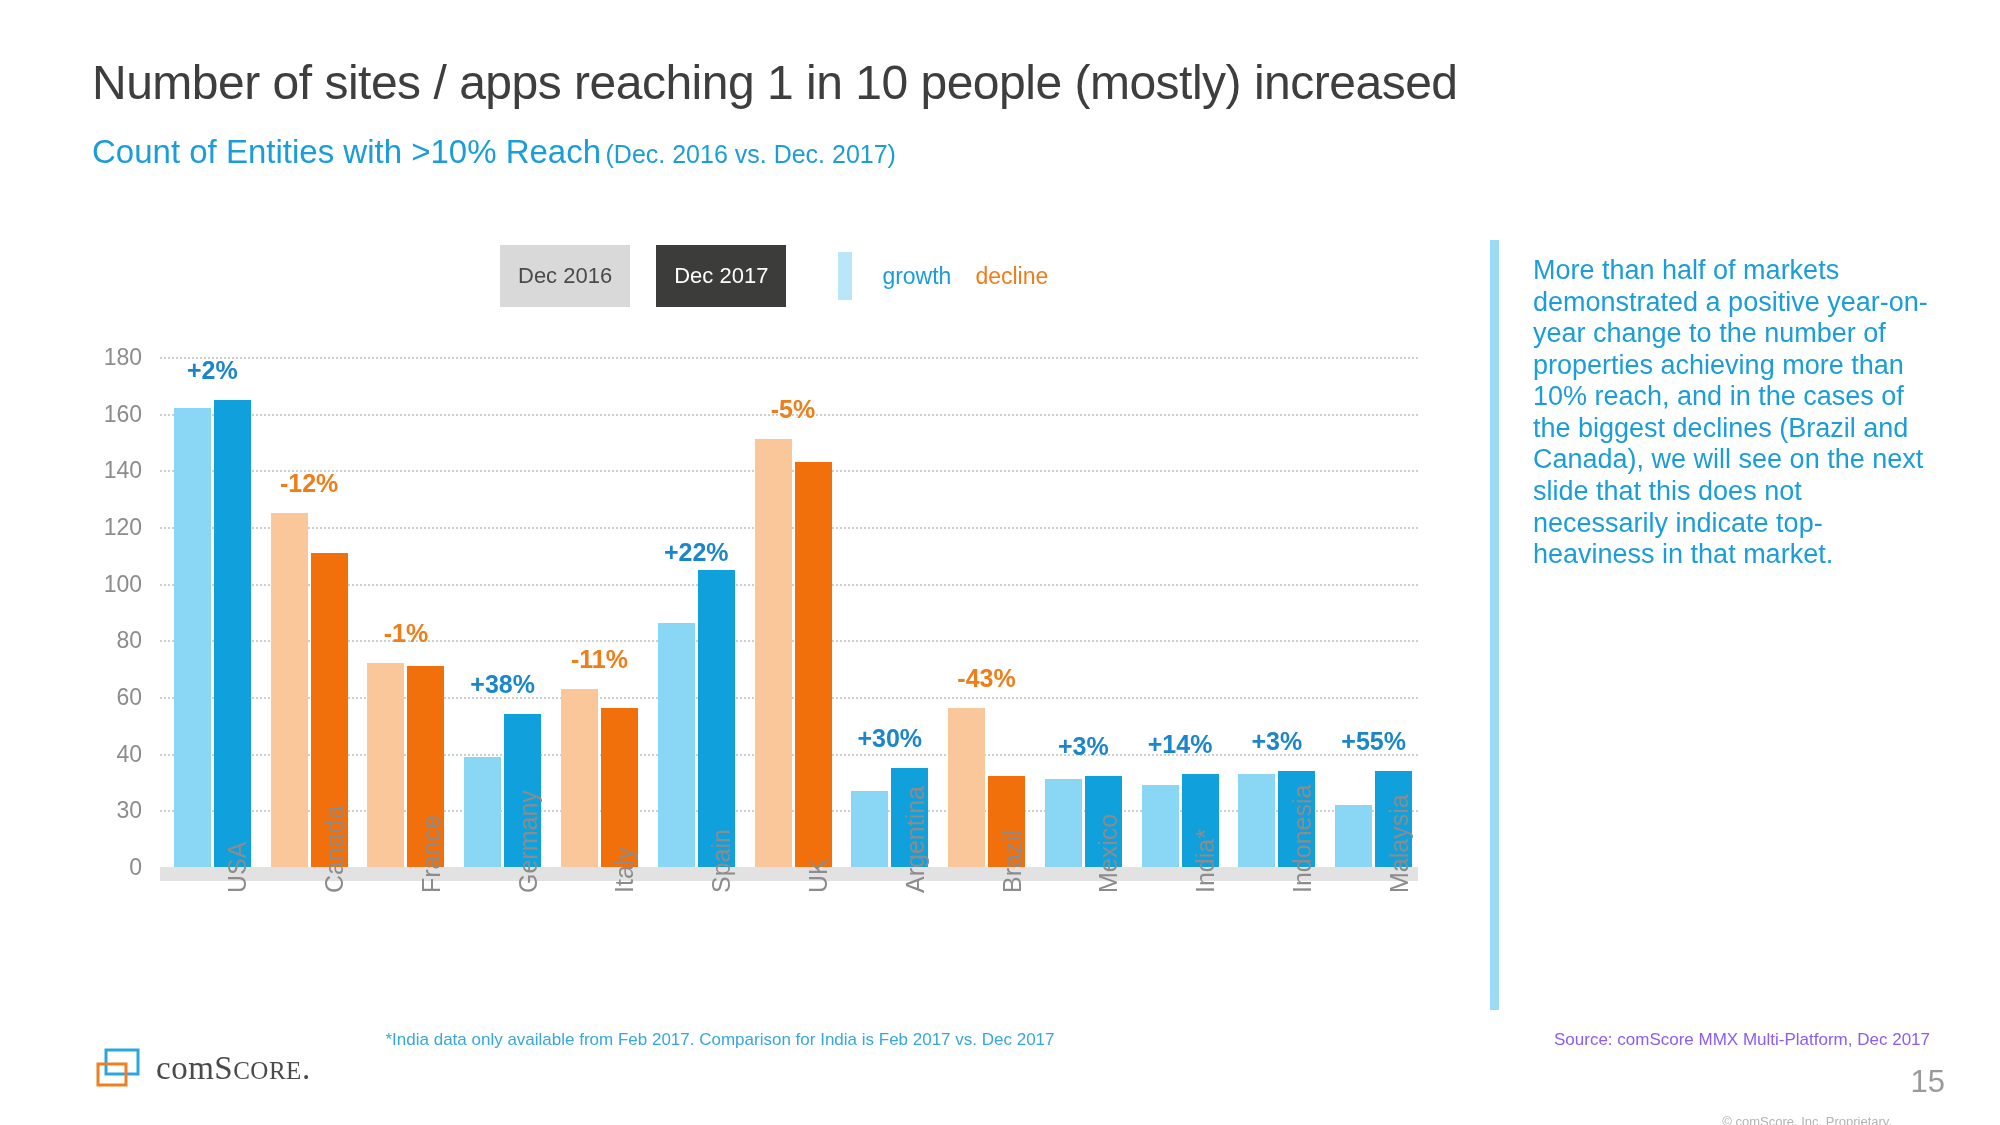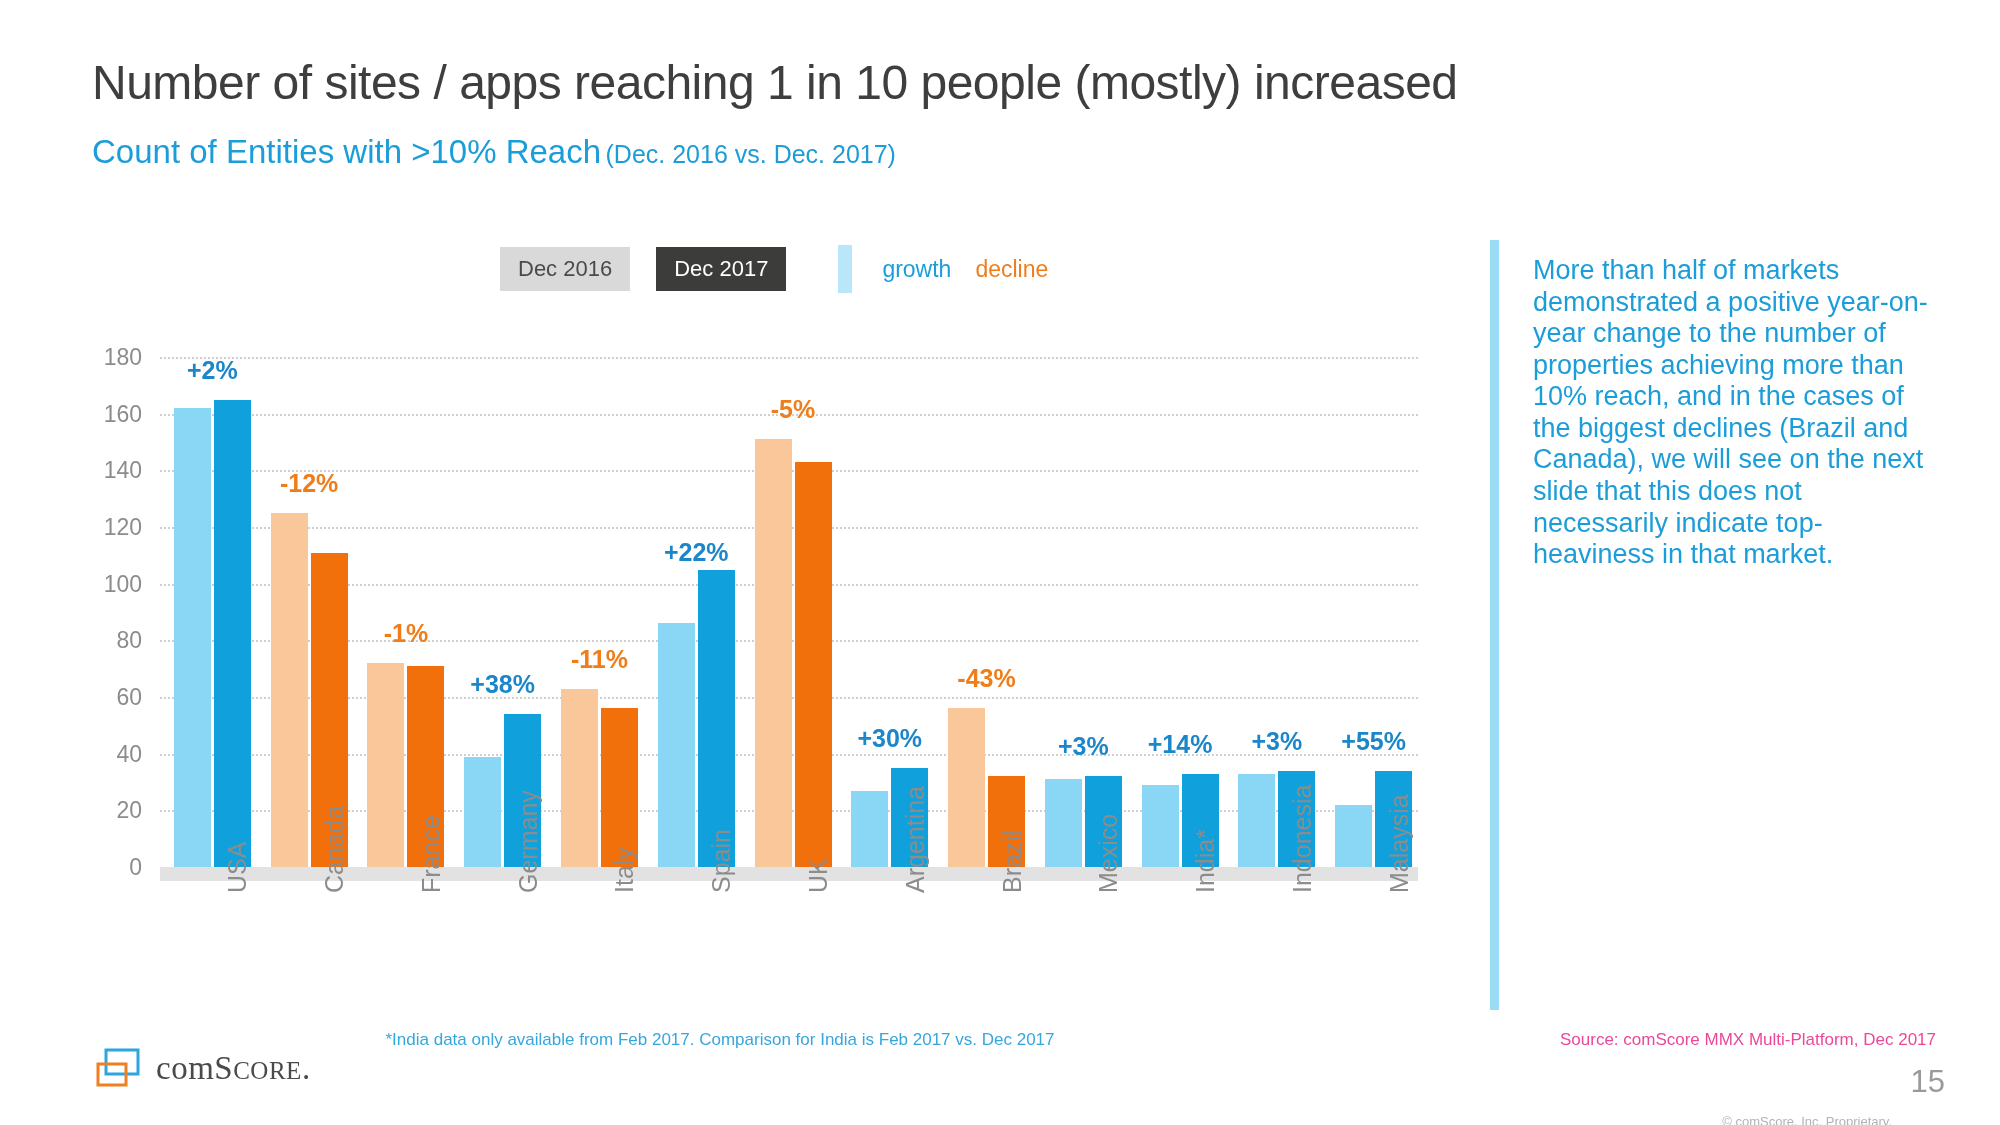--- a/index.html
+++ b/index.html
@@ -25,21 +25,21 @@
   .subtitle .sub-main {
     font-size: 33px; color: #1b9dd9; font-weight: 400;
   }
   .subtitle .sub-paren {
     font-size: 25px; color: #1b9dd9; font-weight: 400;
   }
 
   
   .legend { position: absolute; left: 500px; top: 245px; display: flex; align-items: center; }
   .legend-chip {
-    height: 44px; display: flex; align-items: center; justify-content: center;
+    height: 62px; display: flex; align-items: center; justify-content: center;
     padding: 0 18px; font-size: 22px; white-space: nowrap;
   }
   .chip-2016 { background: #d9d9d9; color: #4a4a4a; }
   .chip-2017 { background: #3c3c3b; color: #ffffff; margin-left: 26px; }
   .legend-swatch {
     width: 14px; height: 48px; background: #b9e6f8; margin-left: 52px;
   }
   .legend-growth { font-size: 23px; color: #1b9dd9; margin-left: 30px; }
   .legend-decline { font-size: 23px; color: #f07d1a; margin-left: 24px; }
 
@@ -103,22 +103,22 @@
     font-size: 27px; line-height: 1.17; color: #1b9dd9;
   }
   .commentary p + p { margin-top: 30px; }
 
   
   .footnote {
     position: absolute; left: 0; top: 1030px; width: 1440px;
     text-align: center; font-size: 17px; color: #36a7de;
   }
   .source {
-    position: absolute; right: 64px; top: 1030px;
-    font-size: 17px; color: #ec4899;
+    position: absolute; right: 70px; top: 1030px;
+    font-size: 17px; color: #8b5cf6;
   }
   .proprietary {
     position: absolute; right: 108px; top: 1076px;
     font-size: 13px; color: #b3b3b3; margin-top: 38px;
   }
   .pagenum {
     position: absolute; right: 55px; top: 1064px;
     font-size: 31px; color: #9a9a9a;
   }
 
@@ -153,21 +153,21 @@
 
   <div class="ylabels" id="ylabels">
       <div class="ytick" style="top: 9px;">180</div>
       <div class="ytick" style="top: 65.6667px;">160</div>
       <div class="ytick" style="top: 122.333px;">140</div>
       <div class="ytick" style="top: 179px;">120</div>
       <div class="ytick" style="top: 235.667px;">100</div>
       <div class="ytick" style="top: 292.333px;">80</div>
       <div class="ytick" style="top: 349px;">60</div>
       <div class="ytick" style="top: 405.667px;">40</div>
-      <div class="ytick" style="top: 462.333px;">20</div>
+      <div class="ytick" style="top: 462.333px;">30</div>
       <div class="ytick" style="top: 519px;">0</div>
     </div>
 
   <div class="chart" id="chart">
     <div id="grid">
         <div class="gridline" style="top: 0px;"></div>
         <div class="gridline" style="top: 56.6667px;"></div>
         <div class="gridline" style="top: 113.333px;"></div>
         <div class="gridline" style="top: 170px;"></div>
         <div class="gridline" style="top: 226.667px;"></div>

